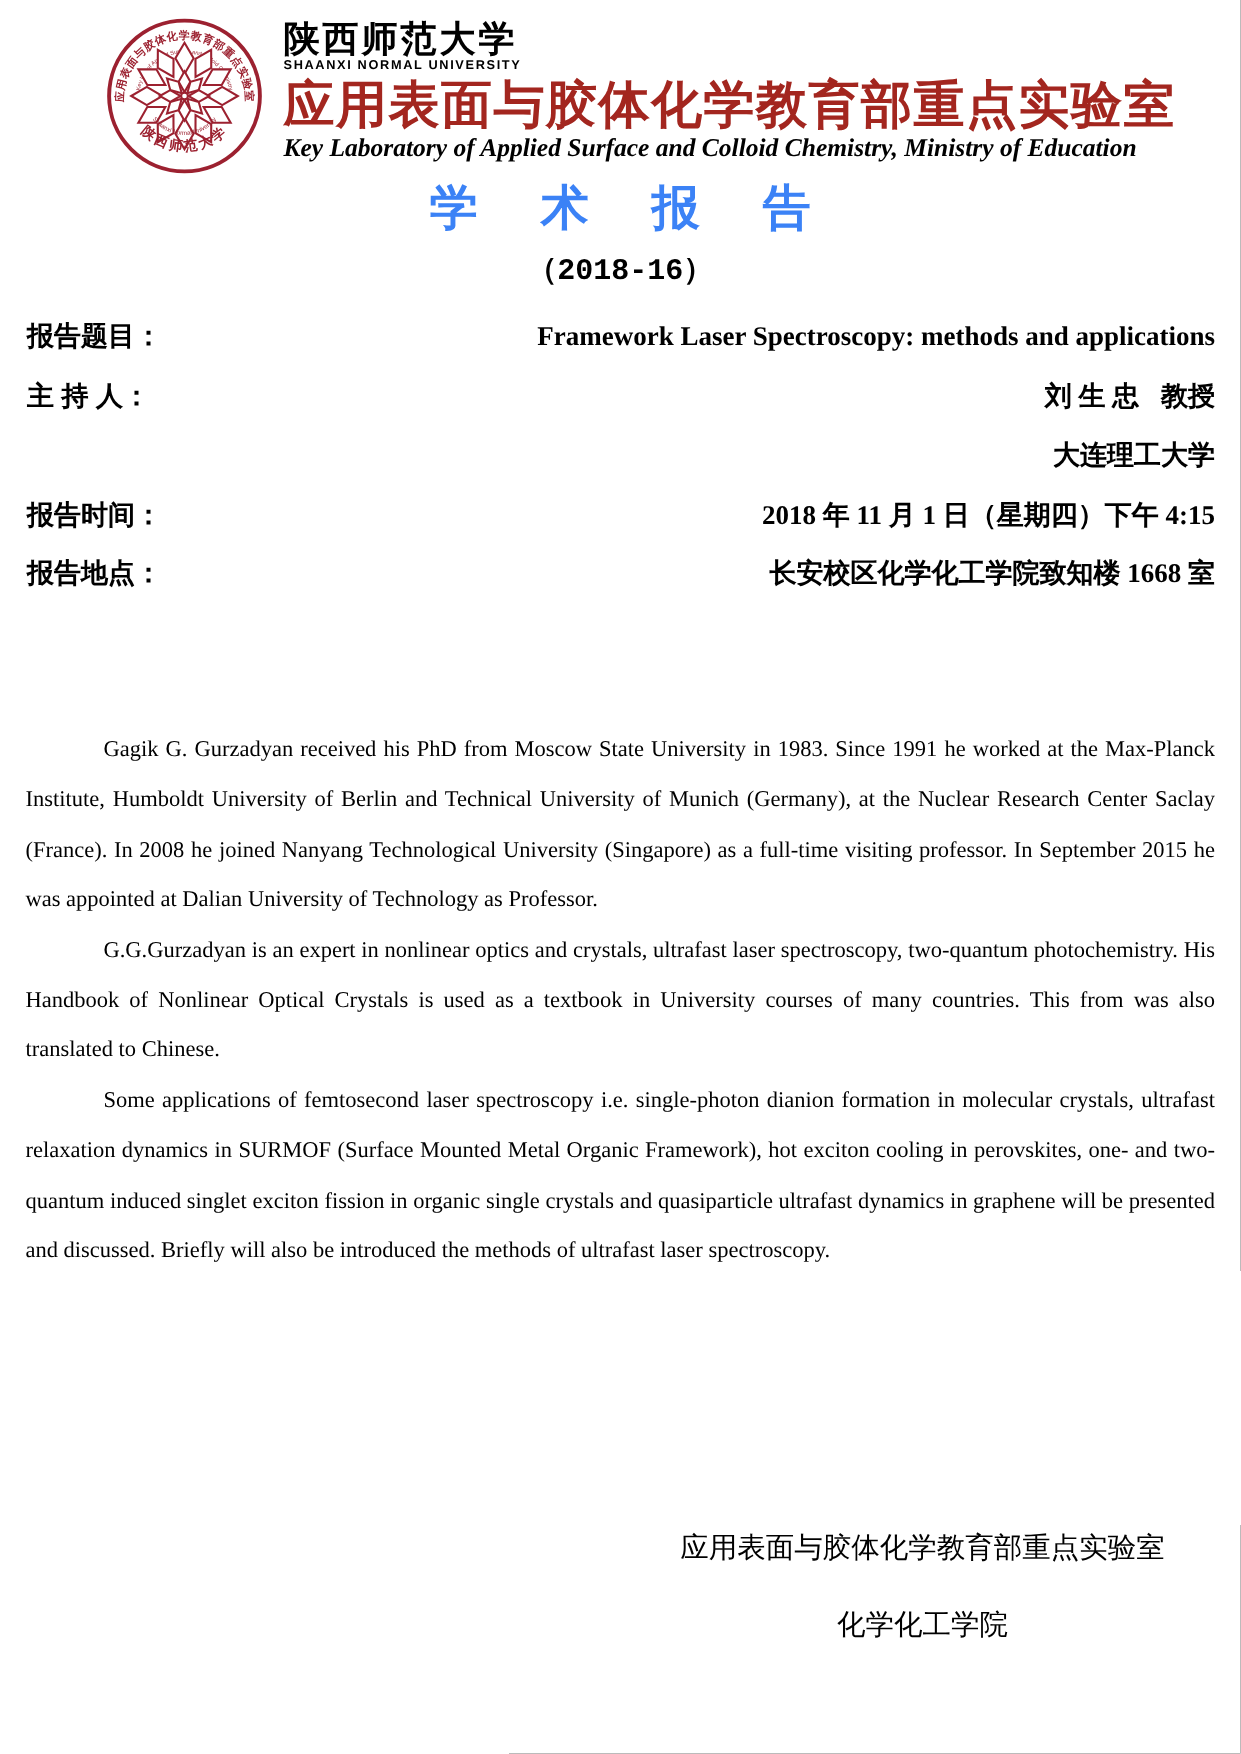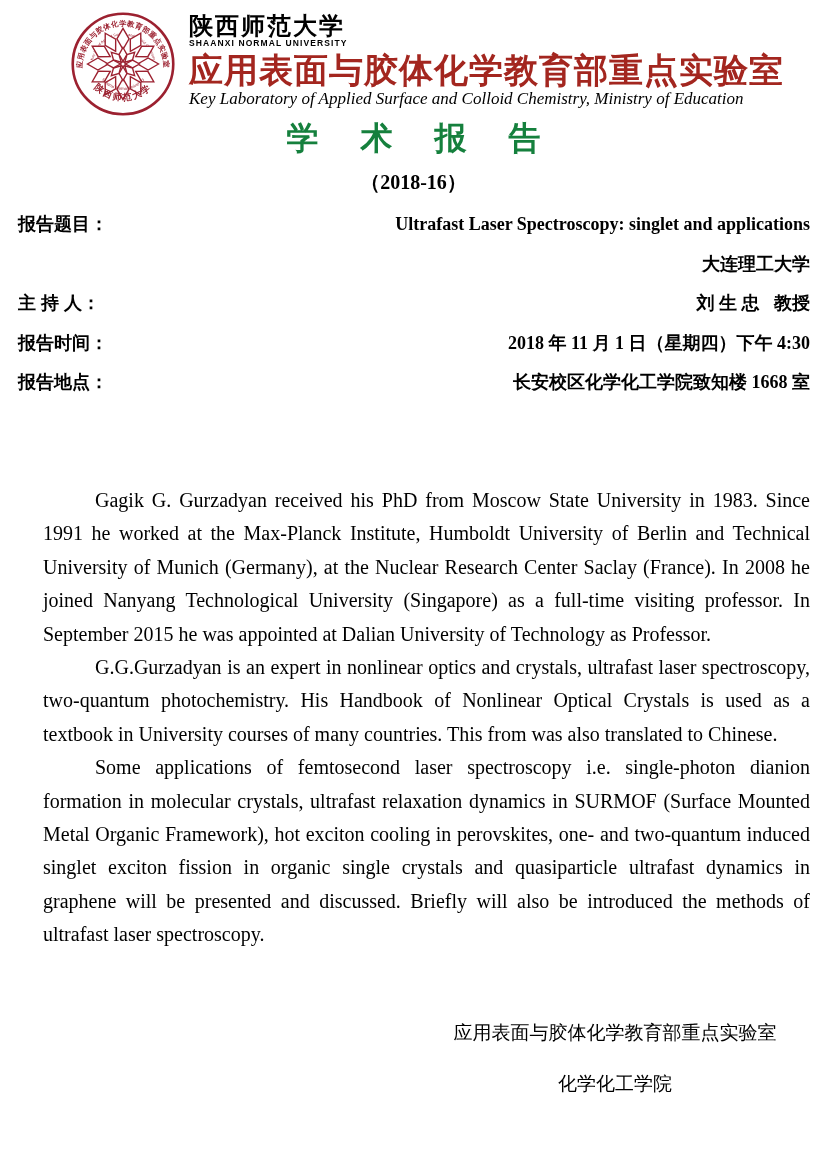--- a/index.html
+++ b/index.html
@@ -19,55 +19,54 @@
   .seal { width:118px; height:104px; flex:none; }
   .seal-top   { font-size:8.4px; font-weight:bold; letter-spacing:0.5px; fill:#9C2130; font-family:"Liberation Sans", sans-serif; }
   .seal-en    { font-size:4.4px; fill:#9C2130; font-family:"Liberation Sans", sans-serif; }
   .seal-inner { font-size:4.8px; fill:#9C2130; font-family:"Liberation Sans", sans-serif; }
   .seal-bottom{ font-size:10.5px; font-weight:bold; letter-spacing:2px; fill:#9C2130; font-family:"Liberation Sans", sans-serif; }
 
   .head-right { margin-left:7px; }
   .uni-cn { font-size:24px; font-weight:bold; line-height:27px; font-family:"DejaVu Serif", serif; letter-spacing:2px; }
   .uni-en { font-size:8.5px; font-weight:bold; line-height:9px; letter-spacing:1.1px; font-family:"Liberation Sans", sans-serif; }
   .lab-cn { margin-top:4px; font-size:34px; font-weight:900; line-height:37px; letter-spacing:1px; color:#A3261F; font-family:"Liberation Sans", sans-serif; }
-  .lab-en { font-size:17px; font-weight:normal; font-style:italic; line-height:20px; font-family:"Liberation Serif", serif; }
+  .lab-en { font-size:17px; font-weight:bold; font-style:italic; line-height:20px; font-family:"Liberation Serif", serif; }
 
   
   .doc-title {
     position:absolute; top:116px; left:0; width:100%;
-    text-align:center; color:#15803d;
+    text-align:center; color:#3b82f6;
     font-size:32px; font-weight:bold; line-height:44px;
     letter-spacing:42px; padding-left:42px;
     font-family:"Liberation Sans", sans-serif;
   }
   .doc-issue {
     position:absolute; top:169px; left:0; width:100%;
     text-align:center; font-size:20px; font-weight:bold; line-height:26px;
-    font-family:Liberation Serif, serif;
+    font-family:Liberation Mono, monospace;
   }
 
   
   .info { position:absolute; top:211px; left:18px; right:17px; }
   .info-row { display:flex; margin-bottom:13px; line-height:26.5px;justify-content:space-between; }
   .info-label {
     width:117px; flex:none;
     font-size:18px; font-weight:bold;
     font-family:"Liberation Sans", sans-serif;
   }
   .info-value { font-size:18px; font-weight:bold; font-family:"Liberation Serif", serif; }
   .speaker-name { letter-spacing:2.5px; }
   .speaker-title { margin-left:10px; font-family:"Liberation Sans", sans-serif; }
 
   
   .abstract { position:absolute; top:484px; left:17px; width:793px; }
   .abstract p {
-    font-size:20px; line-height:33.4px;
+    font-size:15px; line-height:33.4px;
     text-align:justify; text-indent:52px;
     font-family:"Liberation Serif", serif;
-    margin-left:26px;
   }
 
   
   .footer { position:absolute; top:1020px; right:42px; width:340px; text-align:center; }
   .footer div { font-size:19px; line-height:26px; font-family:"Liberation Serif", serif; }
   .footer-line2 { margin-top:25px; }
 </style>
 </head>
 <body>
 
@@ -128,36 +127,36 @@
       <div class="lab-en">Key Laboratory of Applied Surface and Colloid Chemistry, Ministry of Education</div>
     </div>
   </header>
 
   <div class="doc-title">学术报告</div>
   <div class="doc-issue">（2018-16）</div>
 
   <section class="info">
     <div class="info-row">
       <span class="info-label">报告题目：</span>
-      <span class="info-value">Ultrafast Laser Spectroscopy: singlet and applications</span>
-    </div>
-    <div class="info-row">
-      <span class="info-label"></span>
-      <span class="info-value">大连理工大学</span>
+      <span class="info-value">Framework Laser Spectroscopy: methods and applications</span>
     </div>
     <div class="info-row">
       <span class="info-label">主 持 人：</span>
       <span class="info-value">
         <span>刘 生 忠</span>
         <span class="speaker-title">教授</span>
       </span>
     </div>
     <div class="info-row">
+      <span class="info-label"></span>
+      <span class="info-value">大连理工大学</span>
+    </div>
+    <div class="info-row">
       <span class="info-label">报告时间：</span>
-      <span class="info-value">2018 年 11 月 1 日（星期四）下午 4:30</span>
+      <span class="info-value">2018 年 11 月 1 日（星期四）下午 4:15</span>
     </div>
     <div class="info-row">
       <span class="info-label">报告地点：</span>
       <span class="info-value">长安校区化学化工学院致知楼 1668 室</span>
     </div>
   </section>
 
   <section class="abstract">
     <p>Gagik G. Gurzadyan received his PhD from Moscow State University in 1983. Since 1991 he worked at the Max-Planck Institute, Humboldt University of Berlin and Technical University of Munich (Germany), at the Nuclear Research Center Saclay (France). In 2008 he joined Nanyang Technological University (Singapore) as a full-time visiting professor. In September 2015 he was appointed at Dalian University of Technology as Professor.</p>
     <p>G.G.Gurzadyan is an expert in nonlinear optics and crystals, ultrafast laser spectroscopy, two-quantum photochemistry. His Handbook of Nonlinear Optical Crystals is used as a textbook in University courses of many countries. This from was also translated to Chinese.</p>

